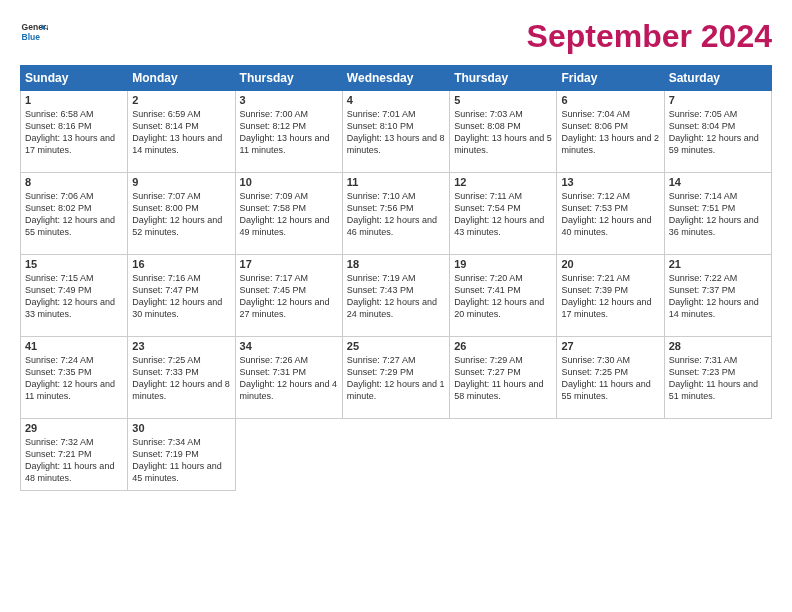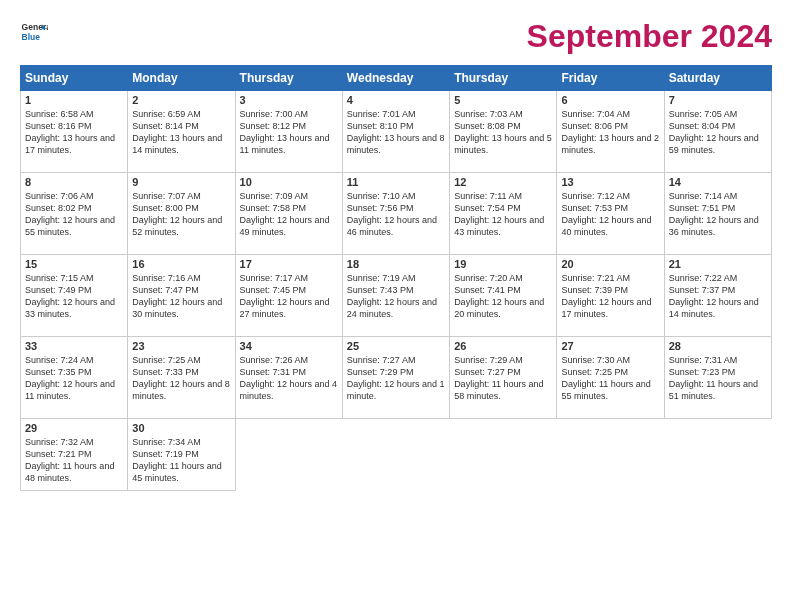--- a/index.html
+++ b/index.html
@@ -280,21 +280,21 @@
         <span class="day-num">21</span>
         <div class="cell-content">
           Sunrise: 7:22 AM<br>
           Sunset: 7:37 PM<br>
           Daylight: 12 hours and 14 minutes.
         </div>
       </td>
         </tr>
         <tr>
           <td>
-        <span class="day-num">33</span>
+        <span class="day-num">41</span>
         <div class="cell-content">
           Sunrise: 7:24 AM<br>
           Sunset: 7:35 PM<br>
           Daylight: 12 hours and 11 minutes.
         </div>
       </td>
           <td>
         <span class="day-num">23</span>
         <div class="cell-content">
           Sunrise: 7:25 AM<br>

